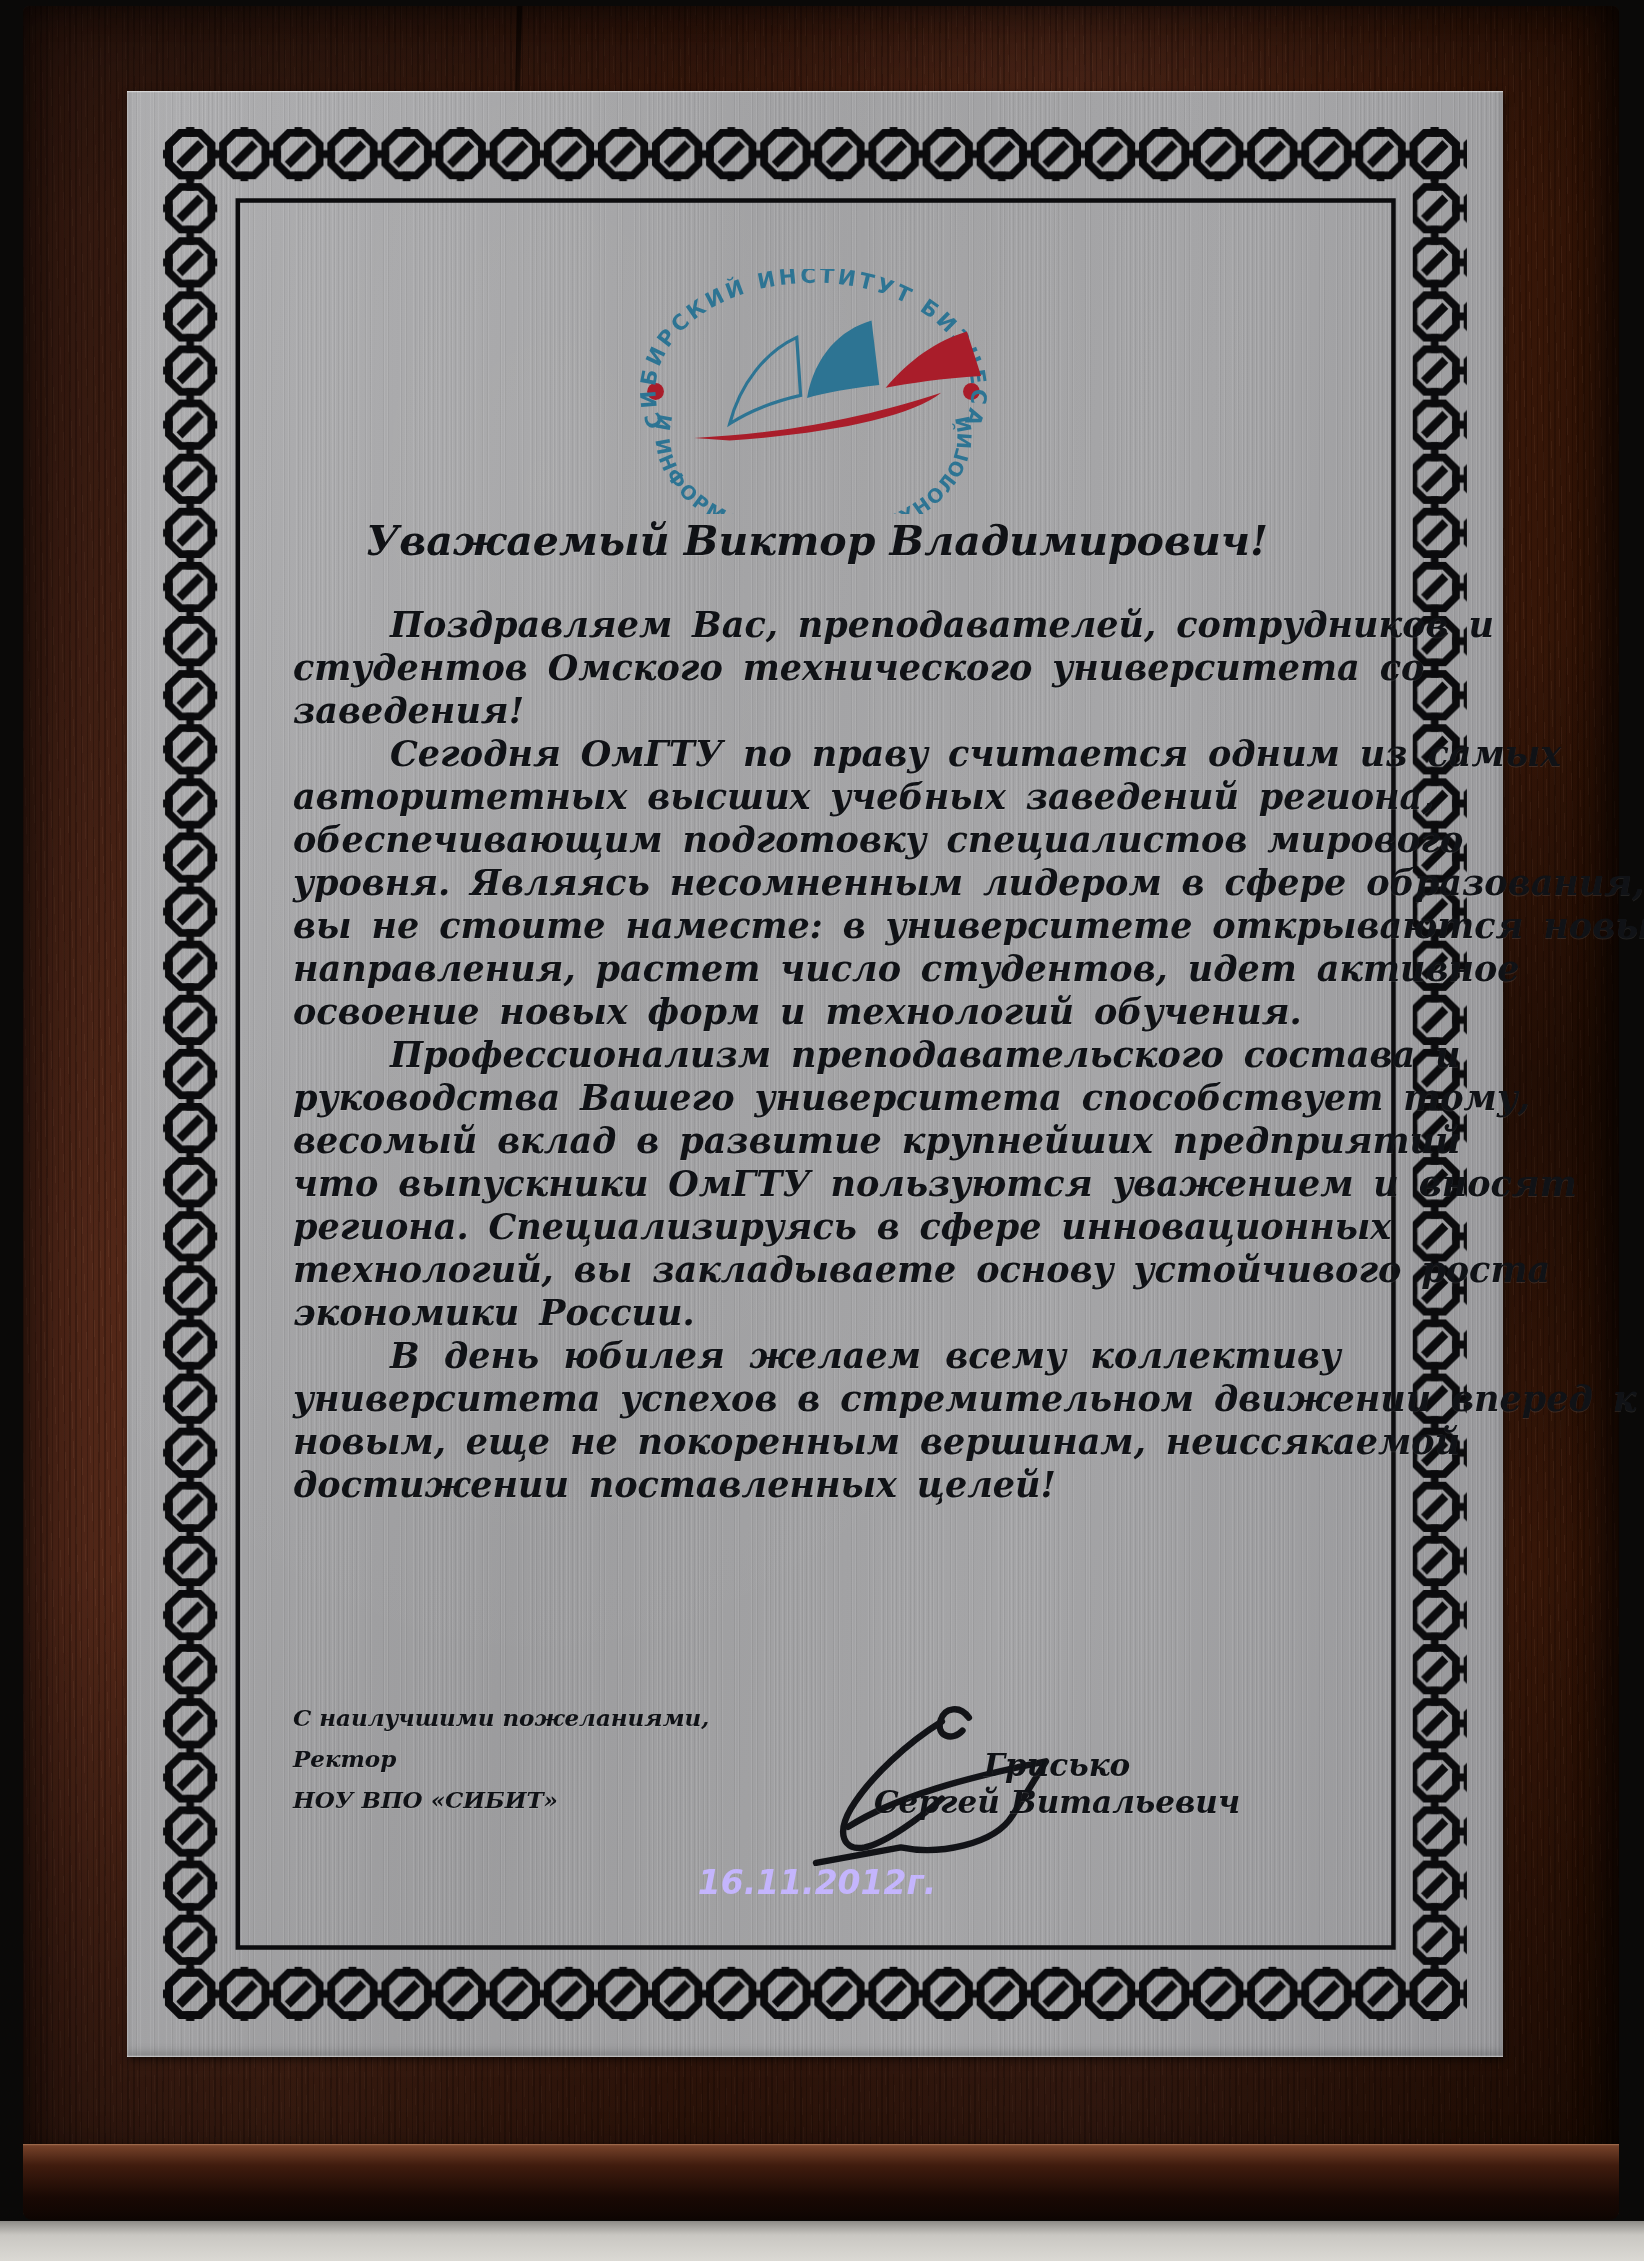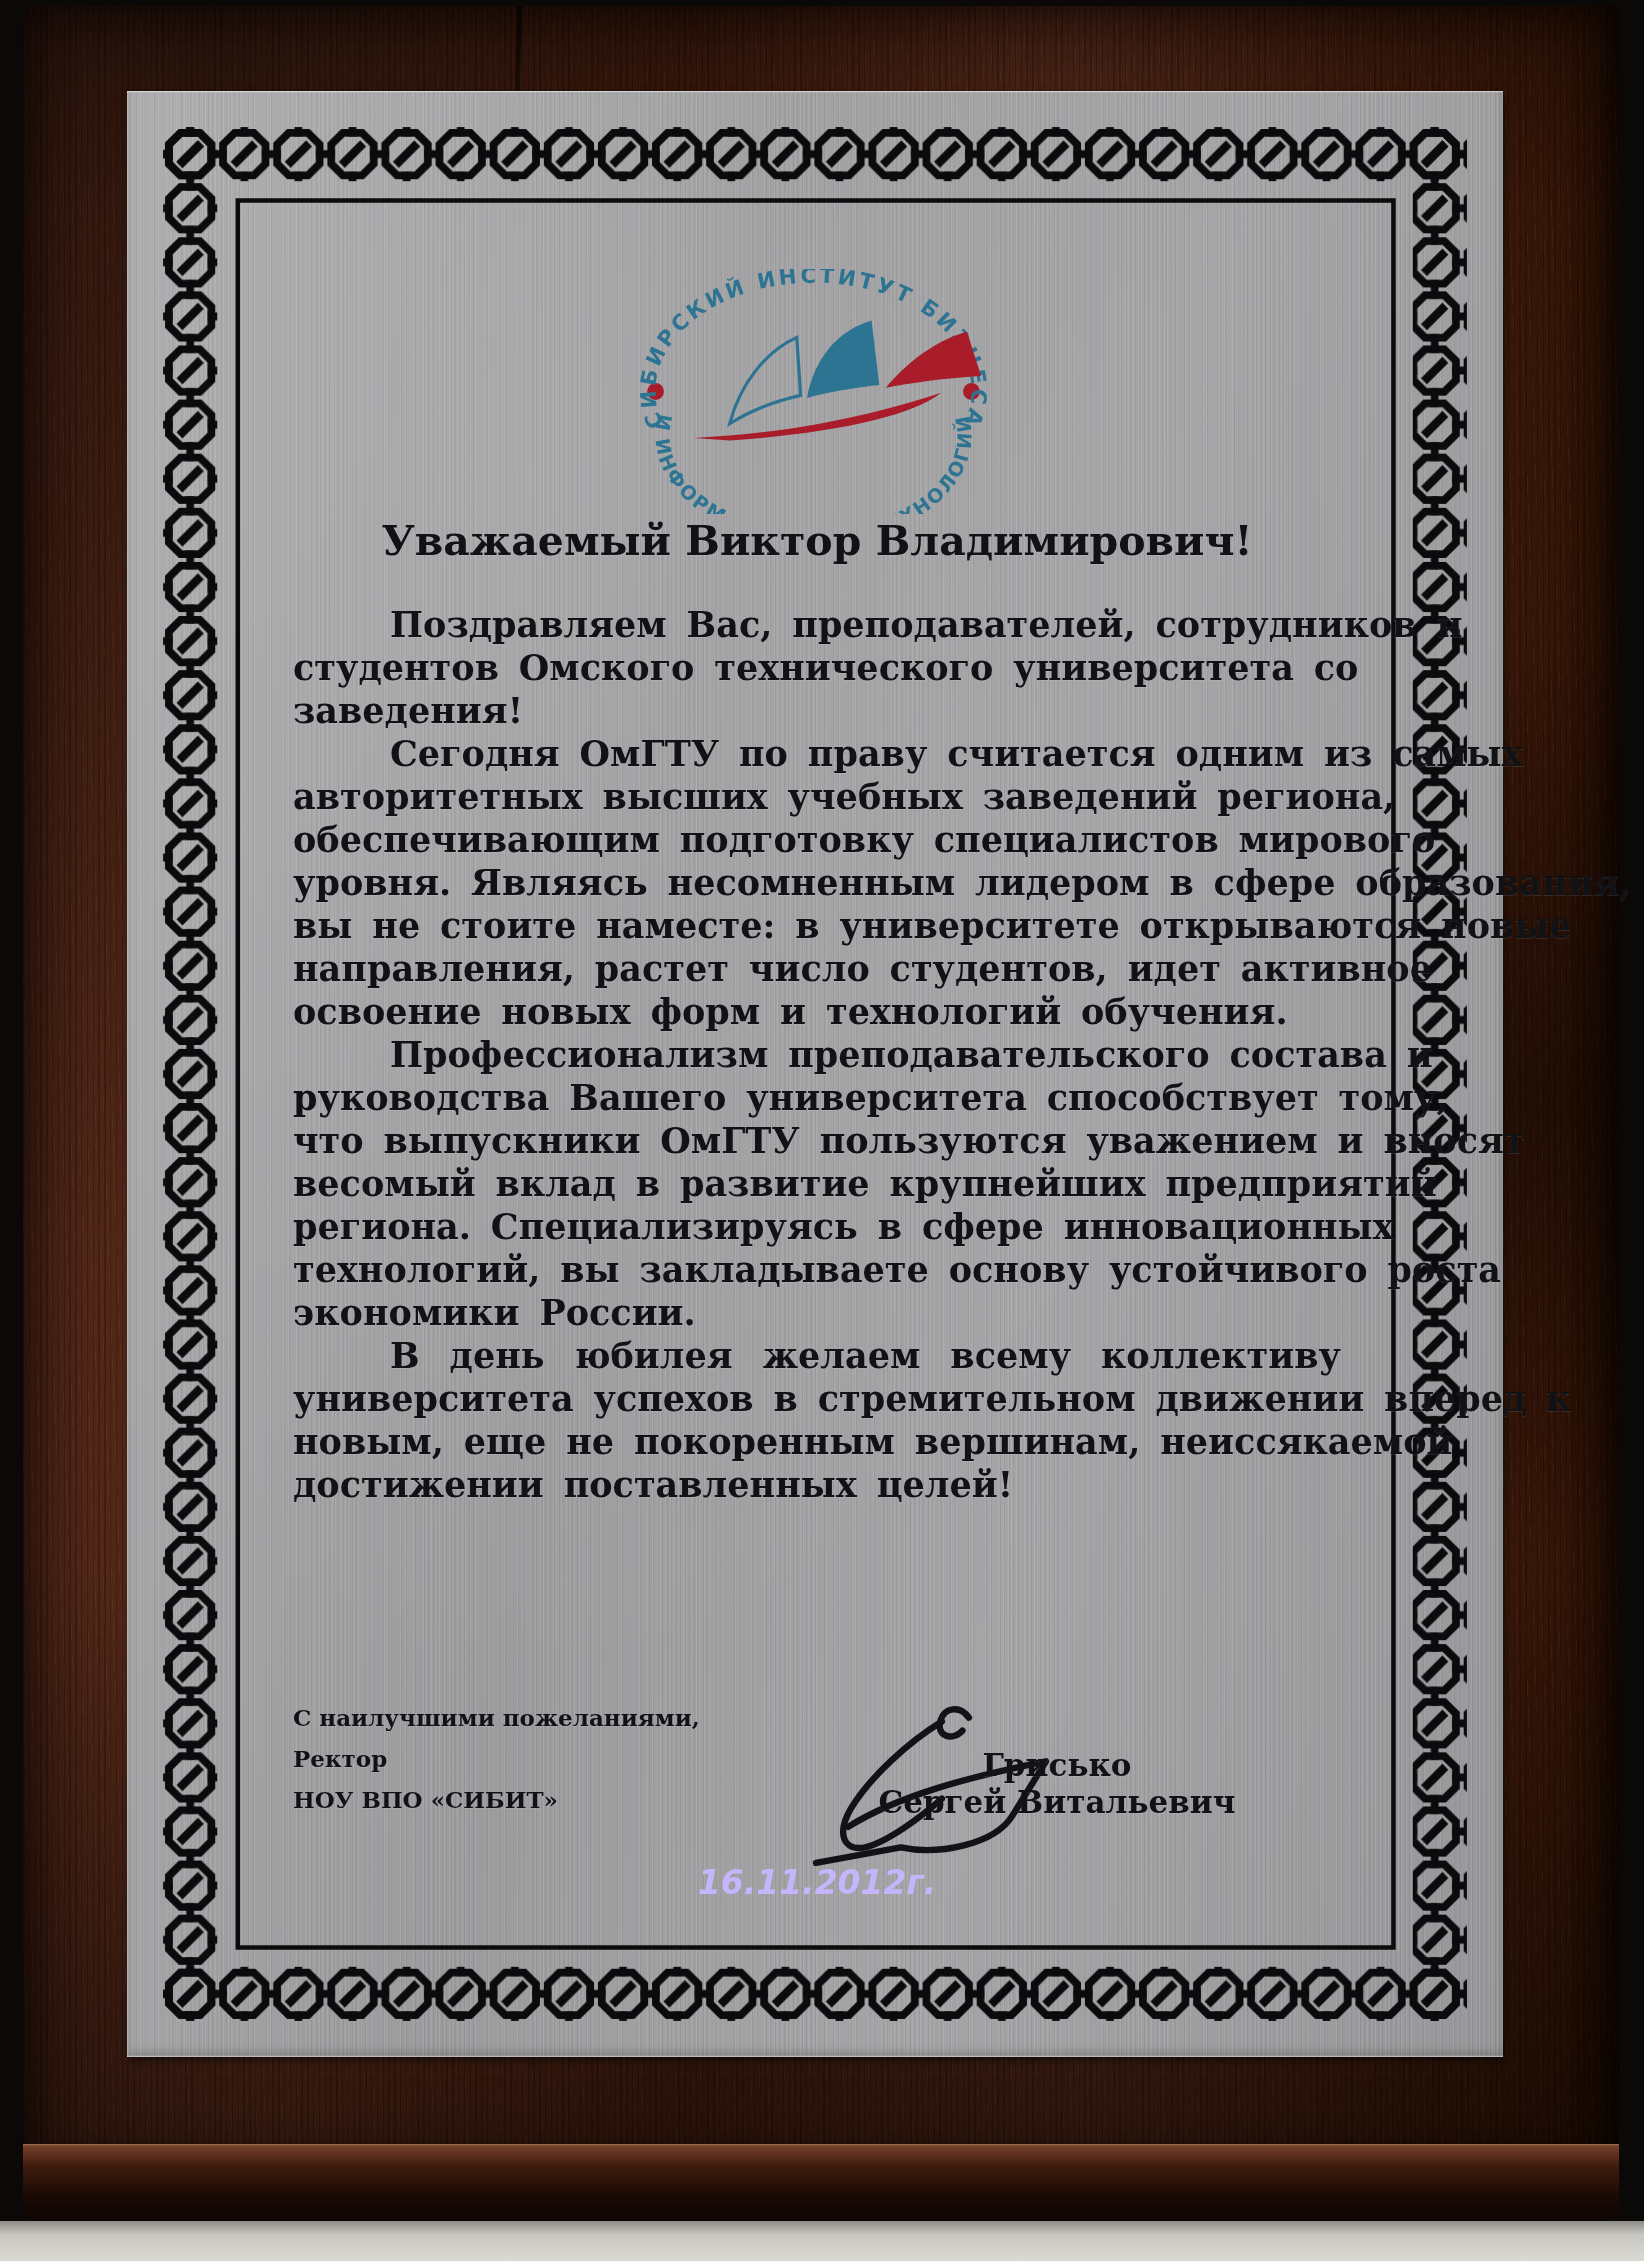--- a/index.html
+++ b/index.html
@@ -60,20 +60,21 @@
   svg.frame{position:absolute;left:127px;top:91px;}
   
   svg.logo{position:absolute;left:633px;top:269px;}
   .logo text{
     font-family:"DejaVu Sans", sans-serif;
     font-weight:bold;
   }
   
   .engraved{
     color:#101216;
+    font-style:italic;
     font-weight:700;
     text-shadow:0 0.6px 0 rgba(255,255,255,.10);
   }
   .salutation{
     position:absolute;left:293px;top:515px;width:1048px;
     font-size:41px;line-height:52px;text-align:center;
   }
   .letter-body{
     position:absolute;left:293px;top:603px;width:1048px;
     font-size:35px;line-height:43px;
@@ -160,22 +161,22 @@
       <div class="jline">авторитетных высших учебных заведений региона,</div>
       <div class="jline">обеспечивающим подготовку специалистов мирового</div>
       <div class="jline">уровня. Являясь несомненным лидером в сфере образования,</div>
       <div class="jline">вы не стоите наместе: в университете открываются новые</div>
       <div class="jline">направления, растет число студентов, идет активное</div>
       <div class="jline last">освоение новых форм и технологий обучения.</div>
     </div>
   <div class="para">
       <div class="jline first">Профессионализм преподавательского состава и</div>
       <div class="jline">руководства Вашего университета способствует тому,</div>
+      <div class="jline">весомый вклад в развитие крупнейших предприятий</div>
       <div class="jline">что выпускники ОмГТУ пользуются уважением и вносят</div>
-      <div class="jline">весомый вклад в развитие крупнейших предприятий</div>
       <div class="jline">региона. Специализируясь в сфере инновационных</div>
       <div class="jline">технологий, вы закладываете основу устойчивого роста</div>
       <div class="jline last">экономики России.</div>
     </div>
   <div class="para">
       <div class="jline first">В день юбилея желаем всему коллективу</div>
       <div class="jline">университета успехов в стремительном движении вперед к</div>
       <div class="jline">новым, еще не покоренным вершинам, неиссякаемой</div>
       <div class="jline last">достижении поставленных целей!</div>
     </div>

